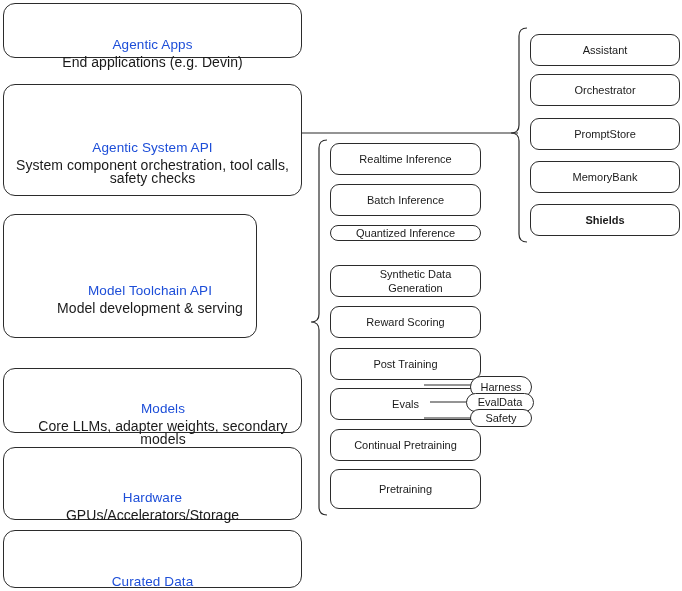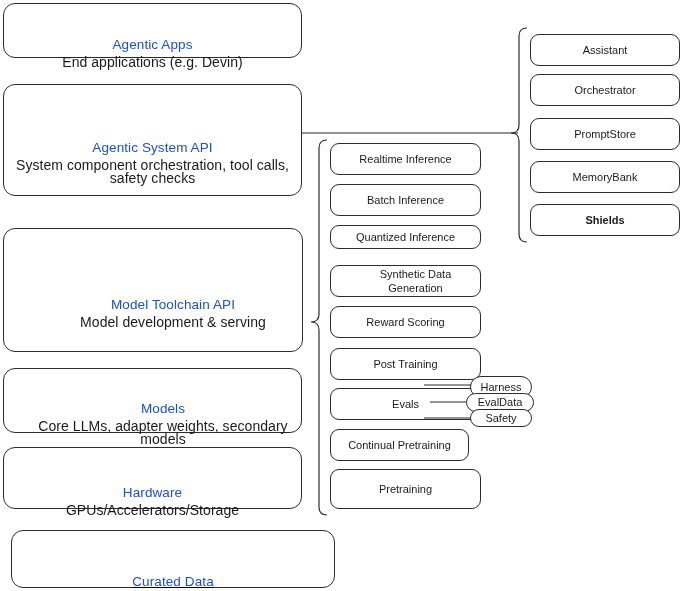--- a/index.html
+++ b/index.html
@@ -116,47 +116,47 @@
   <div class="layer-box" style="left:3px; top:3px; width:299px; height:55px;">
     <div class="layer-title">Agentic Apps</div>
     <div class="layer-sub">End applications (e.g. Devin)</div>
   </div>
 
   <div class="layer-box" style="left:3px; top:84px; width:299px; height:112px;justify-content:center;">
     <div class="layer-title">Agentic System API</div>
     <div class="layer-sub">System component orchestration, tool calls, safety checks</div>
   </div>
 
-  <div class="layer-box" style="left:3px; top:228px; width:300px; height:124px;padding-left:40px;">
+  <div class="layer-box" style="left:3px; top:214px; width:254px; height:124px;padding-left:40px;">
     <div class="layer-title">Model Toolchain API</div>
     <div class="layer-sub">Model development &amp; serving</div>
   </div>
 
   <div class="layer-box" style="left:3px; top:368px; width:299px; height:65px;padding-left:21px;">
     <div class="layer-title">Models</div>
     <div class="layer-sub">Core LLMs, adapter weights, secondary models</div>
   </div>
 
-  <div class="layer-box" style="left:3px; top:447px; width:299px; height:62px;">
+  <div class="layer-box" style="left:3px; top:447px; width:299px; height:73px;">
     <div class="layer-title">Hardware</div>
     <div class="layer-sub">GPUs/Accelerators/Storage</div>
   </div>
 
-  <div class="layer-box" style="left:11px; top:530px; width:324px; height:58px;text-decoration:underline;">
+  <div class="layer-box" style="left:3px; top:530px; width:299px; height:58px;">
     <div class="layer-title">Curated Data</div>
   </div>
 
   <div class="cap-box" style="left:330px; top:143px; width:151px; height:32px;">Realtime Inference</div>
   <div class="cap-box" style="left:330px; top:184px; width:151px; height:32px;">Batch Inference</div>
-  <div class="cap-box" style="left:330px; top:225px; width:151px; height:24px;">Quantized Inference</div>
+  <div class="cap-box" style="left:330px; top:225px; width:151px; height:16px;">Quantized Inference</div>
   <div class="cap-box" style="left:330px; top:265px; width:151px; height:32px;padding-left:20px;">Synthetic Data Generation</div>
   <div class="cap-box" style="left:330px; top:306px; width:151px; height:32px;">Reward Scoring</div>
   <div class="cap-box" style="left:330px; top:348px; width:151px; height:32px;">Post Training</div>
   <div class="cap-box" style="left:330px; top:388px; width:151px; height:32px;">Evals</div>
-  <div class="cap-box" style="left:330px; top:429px; width:139px; height:32px;border-radius:9px;">Continual Pretraining</div>
+  <div class="cap-box" style="left:330px; top:429px; width:151px; height:32px;border-radius:9px;">Continual Pretraining</div>
   <div class="cap-box" style="left:330px; top:469px; width:151px; height:40px;">Pretraining</div>
 
   <div class="pill" style="left:470px; top:376px; width:62px; height:22px;">Harness</div>
   <div class="pill" style="left:466px; top:393px; width:68px; height:19px;">EvalData</div>
   <div class="pill" style="left:470px; top:409px; width:62px; height:18px;">Safety</div>
 
   <div class="cap-box" style="left:530px; top:34px; width:150px; height:32px;">Assistant</div>
   <div class="cap-box" style="left:530px; top:74px; width:150px; height:32px;">Orchestrator</div>
   <div class="cap-box" style="left:530px; top:118px; width:150px; height:32px;">PromptStore</div>
   <div class="cap-box" style="left:530px; top:161px; width:150px; height:32px;">MemoryBank</div>

